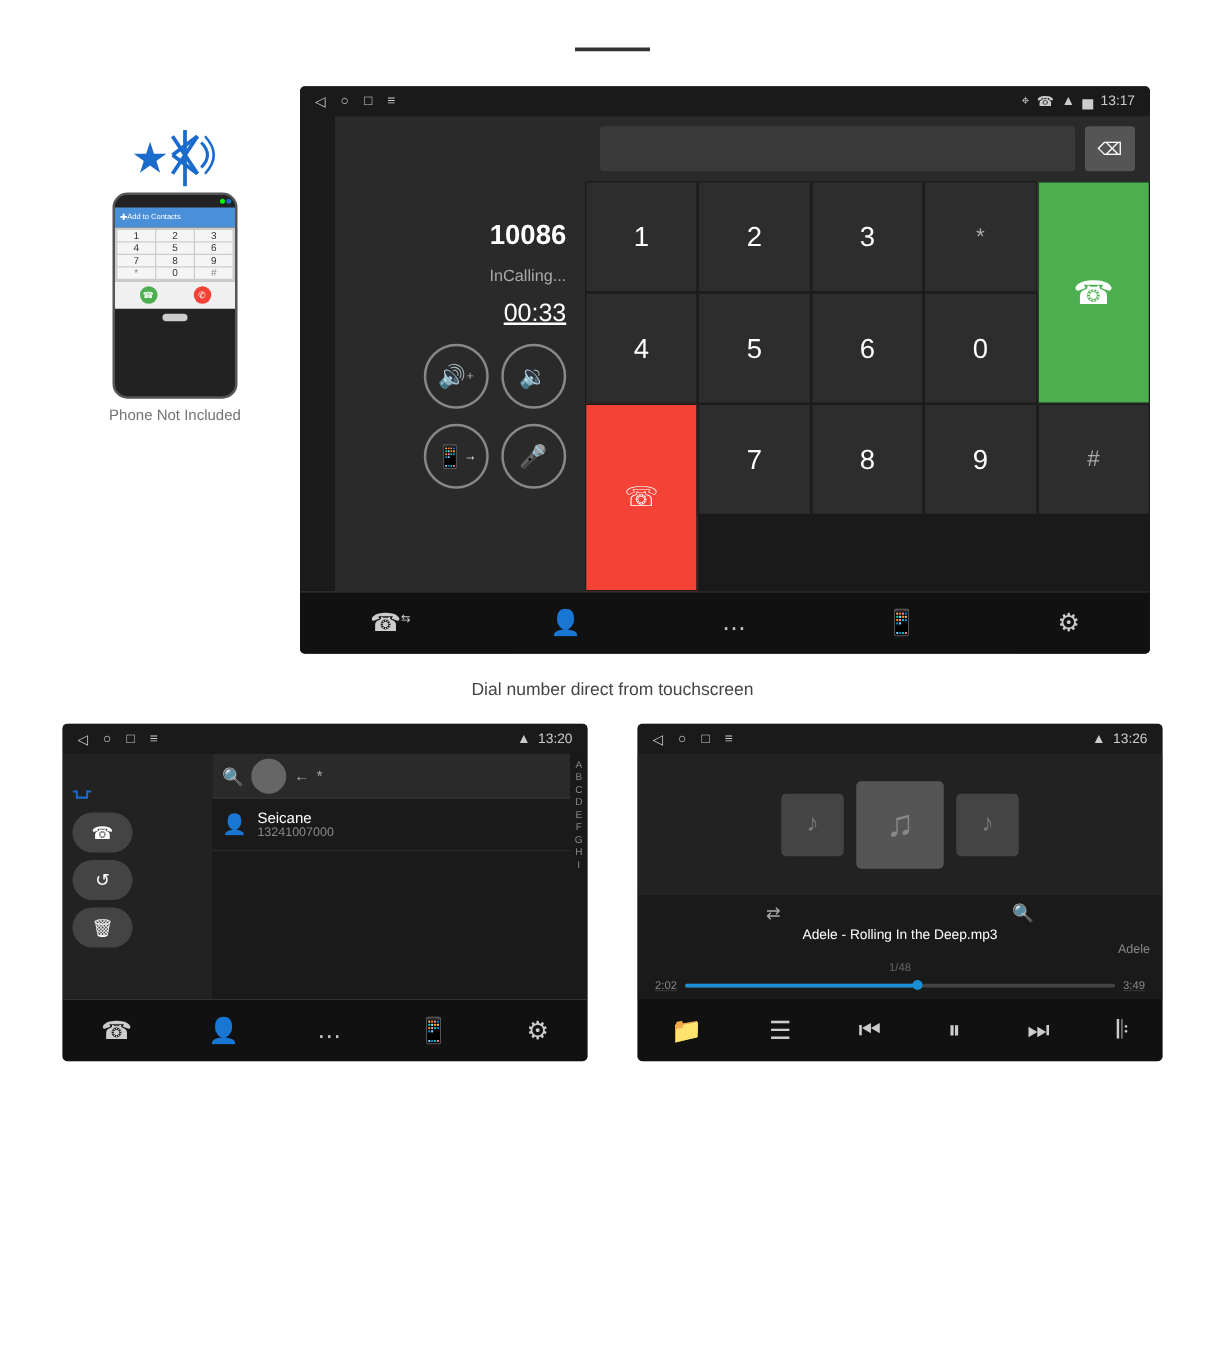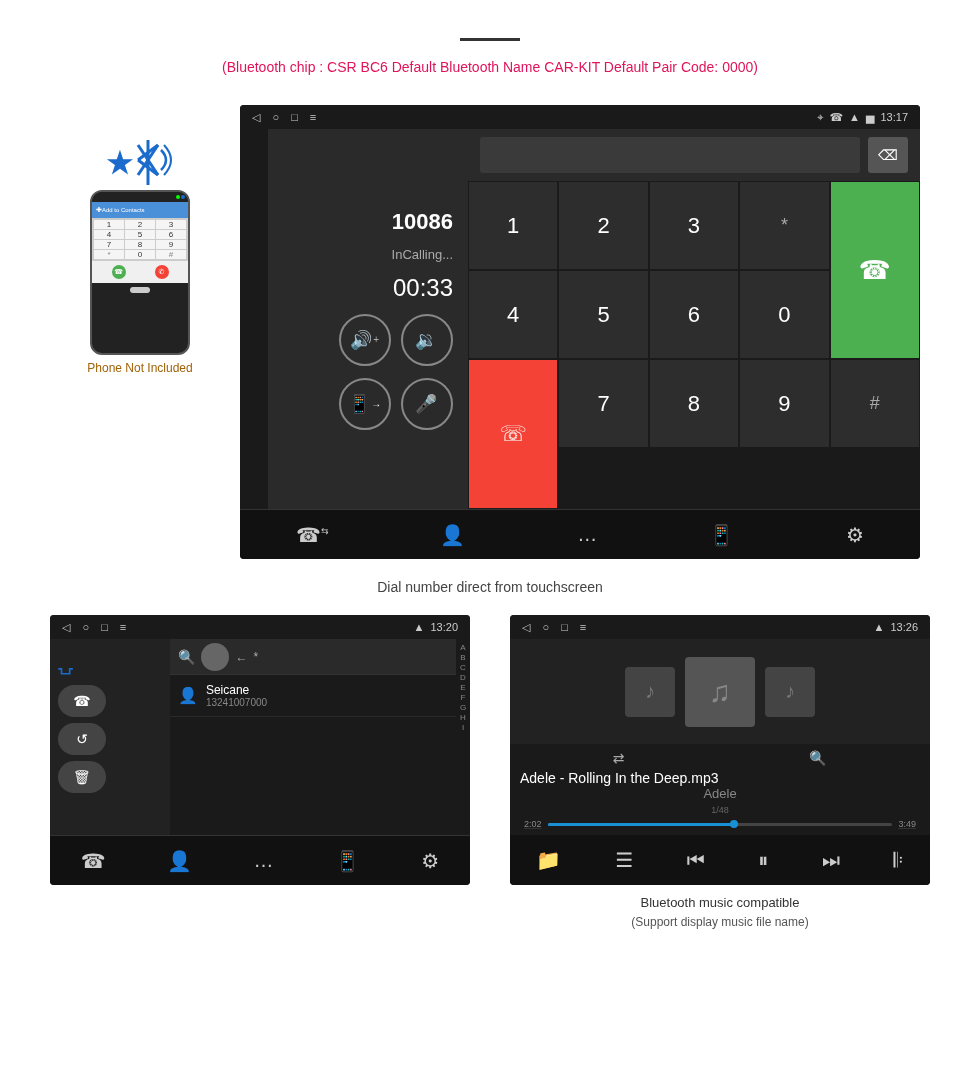--- a/index.html
+++ b/index.html
@@ -134,21 +134,21 @@
     .btn-green { background: #4caf50; color: #fff; }
     .btn-red { background: #f44336; color: #fff; }
     .phone-home-btn {
       width: 20px; height: 6px;
       background: #ccc;
       border-radius: 3px;
       margin: 4px auto;
     }
     .phone-not-included {
       font-size: 12px;
-      color: #a16207;
+      color: #737373;
       text-align: center;
       margin-top: 6px;
     }
 
     
     .android-screen {
       flex: 1;
       background: #1a1a1a;
       border-radius: 4px;
       overflow: hidden;
@@ -199,22 +199,23 @@
     .call-number {
       font-size: 22px;
       color: #fff;
       font-weight: bold;
     }
     .call-status {
       font-size: 13px;
       color: #aaa;
     }
     .call-timer {
-      font-size: 24px;
+      font-size: 20px;
       color: #fff;
+      text-decoration: underline;
     }
     .call-controls {
       display: flex;
       gap: 10px;
       flex-wrap: wrap;
       justify-content: center;
     }
     .call-btn {
       width: 52px; height: 52px;
       border-radius: 50%;
@@ -443,22 +444,22 @@
       background: #1a1a1a;
       padding: 6px 10px;
     }
     .music-controls-row {
       display: flex;
       align-items: center;
       justify-content: space-around;
       margin-bottom: 4px;
     }
     .music-ctrl-icon { color: #aaa; font-size: 14px; }
-    .music-track-name { font-size: 14px; color: #fff; text-align: left; }
-    .music-artist-name { font-size: 13px; color: #888; text-align: center; margin-bottom: 4px; }
+    .music-track-name { font-size: 11px; color: #fff; text-align: center; }
+    .music-artist-name { font-size: 10px; color: #888; text-align: right; margin-bottom: 4px; }
     .music-track-num { font-size: 9px; color: #666; text-align: center; margin-bottom: 4px; }
     .music-progress {
       display: flex;
       align-items: center;
       gap: 6px;
       padding: 0 4px;
       text-decoration: underline;
     }
     .music-time { font-size: 9px; color: #888; }
     .progress-bar-bg {
@@ -504,21 +505,20 @@
     .bottom-caption-sub {
       font-size: 12px;
       color: #555;
     }
   </style>
 </head>
 <body>
 
 <div class="page-header">
   <div class="title-underline"></div>
-  <div class="page-specs">(Bluetooth chip : CSR BC6    Default Bluetooth Name CAR-KIT    Default Pair Code: 0000)</div>
 </div>
 
 <div class="call-section">
 
   <div class="phone-illustration">
     <div class="bt-icon-container">
       <div style="position:relative; display:flex; align-items:center;">
         <span style="font-size:30px; color:#1a6bcc; font-weight:bold;">★</span>
 
         <svg width="50" height="55" viewBox="0 0 50 55" style="margin-left:-10px;">
@@ -754,19 +754,15 @@
 
       <div class="music-bottom-nav">
         <span class="nav-icon">📁</span>
         <span class="nav-icon">☰</span>
         <span class="nav-icon">⏮</span>
         <span class="nav-icon">⏸</span>
         <span class="nav-icon">⏭</span>
         <span class="nav-icon">𝄆</span>
       </div>
     </div>
-    <div class="bottom-caption">
-      <div>Bluetooth music compatible</div>
-      <div class="bottom-caption-sub">(Support display music file name)</div>
-    </div>
   </div>
 
 </div>
 
 </body></html>

